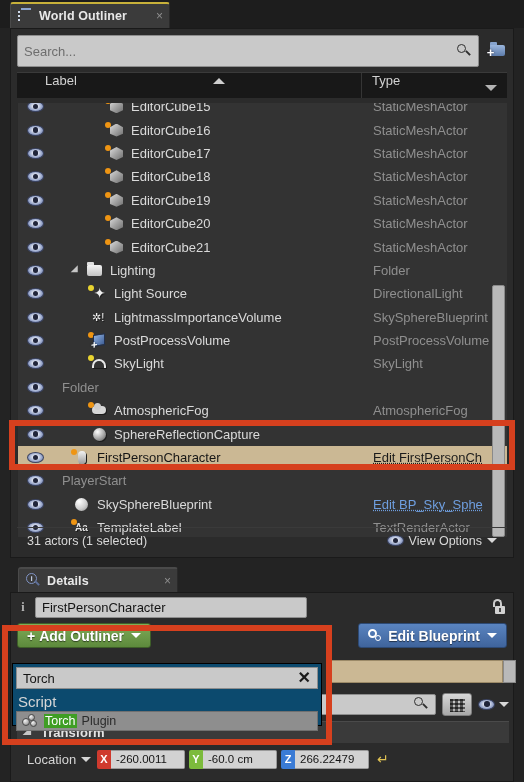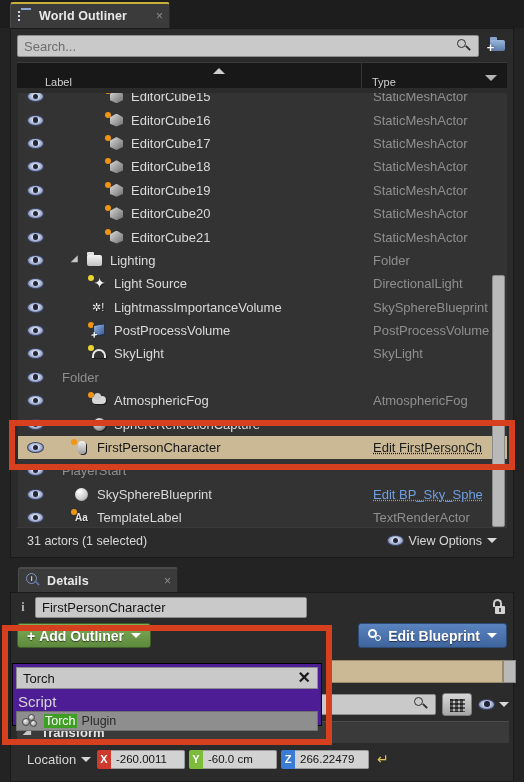--- a/index.html
+++ b/index.html
@@ -57,41 +57,41 @@
     position: absolute; left: 9px; top: 9px; width: 6px; height: 2px;
     background: #5f7099; transform: rotate(45deg);
   }
 
   
   .outliner { position: absolute; left: 10px; top: 28px; width: 504px; height: 530px;
               background: #2b2b2b; border: 1px solid #1a1a1a; }
 
   .searchrow { display: flex; align-items: center; padding: 6px 6px 5px 6px; gap: 6px; }
   .searchbox {
-    flex: 1; height: 22px; background: #c9c9c9; border: 1px solid #8d8d8d; border-radius: 2px;
+    flex: 1; height: 32px; background: #c9c9c9; border: 1px solid #8d8d8d; border-radius: 2px;
     display: flex; align-items: center; padding: 0 6px;
   }
   .searchbox .ph { color: #6e6e6e; font-size: 13px; flex: 1; }
   .mag { width: 16px; height: 16px; position: relative; flex: none; }
   .mag u { position: absolute; left: 1px; top: 1px; width: 9px; height: 9px;
            border: 1.7px solid #2e2e2e; border-radius: 50%; }
   .mag s { position: absolute; left: 9px; top: 9px; width: 6px; height: 2px;
            background: #2e2e2e; transform: rotate(45deg); }
   .newfolder { width: 22px; height: 20px; position: relative; flex: none; cursor: pointer; }
   .newfolder .fbody { position: absolute; left: 5px; top: 4px; width: 15px; height: 11px;
                       background: linear-gradient(#9bb6dd,#5d7cab); border-radius: 1px 2px 2px 2px; }
   .newfolder .ftab { position: absolute; left: 5px; top: 1px; width: 7px; height: 4px;
                      background: #86a3cd; border-radius: 1px 1px 0 0; }
   .newfolder .plus { position: absolute; left: 0px; top: 7px; width: 11px; height: 11px;
                      color: #fff; font-size: 13px; font-weight: bold; line-height: 10px; text-align: center;
                      text-shadow: 0 0 2px #223; }
 
   .headerrow { display: flex; height: 26px; background: #181818; margin: 0 6px;
                border-top: 1px solid #3a3a3a; position: relative; }
-  .hcell { display: flex; align-items: flex-end; color: #d2d2d2; font-size: 11px;
+  .hcell { display: flex; align-items: flex-start; color: #d2d2d2; font-size: 13px;
            position: relative; }
   .hcell.label { width: 345px; padding-left: 28px; border-right: 1px solid #353535; }
   .hcell.type  { flex: 1; padding-left: 10px; }
   .sortup { position: absolute; left: 196px; top: 5px; width: 0; height: 0;
             border-left: 6px solid transparent; border-right: 6px solid transparent;
             border-bottom: 6px solid #cfcfcf; }
   .filterdown { position: absolute; right: 10px; top: 12px; width: 0; height: 0;
             border-left: 6px solid transparent; border-right: 6px solid transparent;
             border-top: 6px solid #b4b4b4; }
 
@@ -269,21 +269,21 @@
   .axis { display: flex; align-items: center; height: 19px; margin-right: 4px; }
   .axis .tag { width: 14px; height: 19px; color: #fff; font-size: 11px; font-weight: bold;
             display: flex; align-items: center; justify-content: center; border-radius: 2px 0 0 2px; }
   .axis .val { width: 74px; height: 19px; background: #d2d2d2; border: 1px solid #9a9a9a;
             border-left: none; border-radius: 0 2px 2px 0; color: #141414; font-size: 11.5px;
             display: flex; align-items: center; padding-left: 5px; }
   .resetarrow { margin-left: 4px; color: #e0c253; font-size: 14px; cursor: pointer; }
 
   
   .dropdown { position: absolute; left: 12px; top: 663px; width: 310px; height: 63px;
-              background: #4c1d95; border: 1px solid #000; z-index: 30; }
+              background: #0c4a6e; border: 1px solid #000; z-index: 30; }
   .dd-search { margin: 3px; height: 22px; background: #c9c9c9; border: 1px solid #8d8d8d;
               display: flex; align-items: center; padding: 0 6px; }
   .dd-search .v { flex: 1; color: #141414; font-size: 13px; }
   .dd-x { color: #1b1b1b; font-size: 16px; font-weight: bold; line-height: 1; cursor: pointer;
               font-family: "Liberation Sans", sans-serif; }
   .dd-cat { color: #d6d6d6; font-size: 15px; padding: 1px 0 1px 5px; }
   .dd-item { margin: 0 3px 3px 3px; height: 20px; background: #8e8e8e; border: 1px solid #707070;
               display: flex; align-items: center; gap: 5px; padding: 0 5px; cursor: pointer; }
   .dd-item .pico { width: 17px; height: 14px; position: relative; flex: none; }
   .dd-item .pico u, .dd-item .pico s, .dd-item .pico b {

